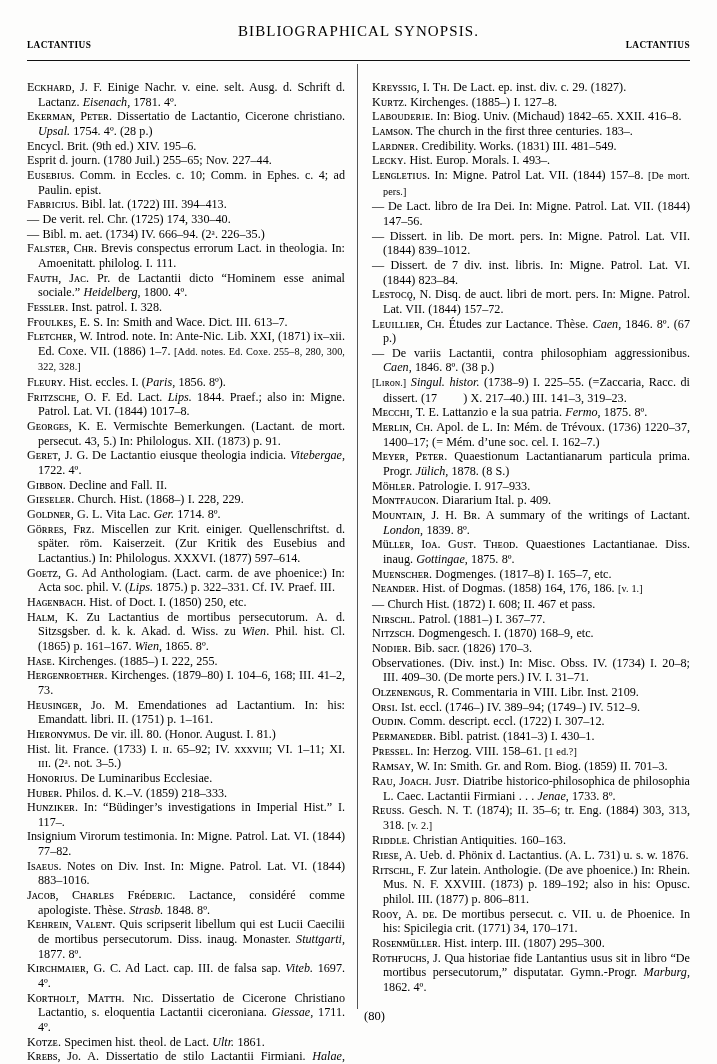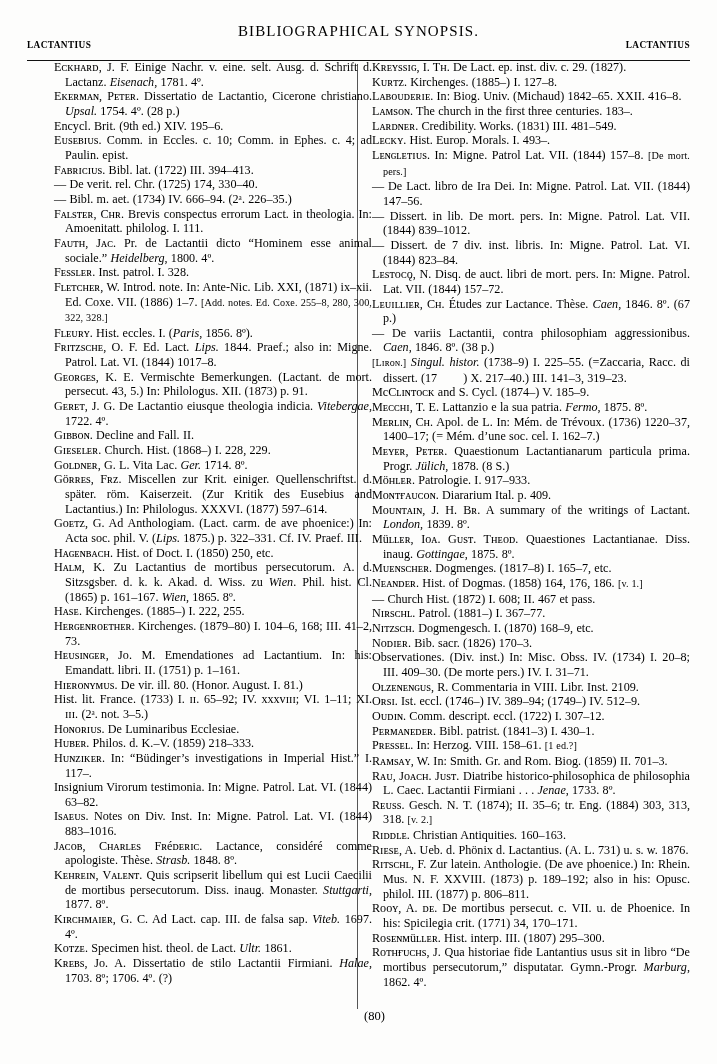--- a/index.html
+++ b/index.html
@@ -71,25 +71,25 @@
     top: 64px;
     width: 1px;
     height: 945px;
     background: #555;
   }
 
   
   #columns {
     position: absolute;
     left: 27px;
-    top: 60px;
+    top: 80px;
     width: 663px;
     height: 940px;
     display: flex;
-    justify-content: flex-end;
+    justify-content: space-between;
   }
   .column {
     width: 318px;
   }
 
   .entry {
     font-size: 12.15px;
     line-height: 14.65px;
     text-align: justify;
     text-align-last: left;
@@ -134,71 +134,73 @@
   </div>
 
   <div id="head-rule"></div>
   <div id="col-divider"></div>
 
   <div id="columns">
     <div class="column" id="col-left">
         <p class="entry">Eᴄᴋʜᴀʀᴅ, J. F.   Einige Nachr. v. eine. selt. Ausg. d. Schrift d. Lactanz.   <span class="it">Eisenach</span>, 1781. 4º.</p>
         <p class="entry">Eᴋᴇʀᴍᴀɴ, Pᴇᴛᴇʀ.  Dissertatio de Lactantio, Cicerone christiano.   <span class="it">Upsal.</span> 1754. 4º.   (28 p.)</p>
         <p class="entry">Encycl. Brit. (9th ed.) XIV. 195–6.</p>
+        <p class="entry">Esprit d. journ. (1780 Juil.) 255–65; Nov. 227–44.</p>
         <p class="entry">Eᴜsᴇʙɪᴜs.   Comm. in Eccles. c. 10;  Comm. in Ephes. c. 4; ad Paulin. epist.</p>
         <p class="entry">Fᴀʙʀɪᴄɪᴜs.   Bibl. lat. (1722) III. 394–413.</p>
         <p class="entry dash">— De verit. rel. Chr. (1725) 174, 330–40.</p>
         <p class="entry dash">— Bibl. m. aet. (1734) IV. 666–94. (2ᵃ. 226–35.)</p>
         <p class="entry">Fᴀʟsᴛᴇʀ, Cʜʀ. Brevis conspectus errorum Lact. in theologia.   In: Amoenitatt. philolog. I. 111.</p>
         <p class="entry">Fᴀᴜᴛʜ, Jᴀᴄ.  Pr. de Lactantii dicto “Hominem esse animal sociale.”   <span class="it">Heidelberg</span>, 1800.   4º.</p>
         <p class="entry">Fᴇssʟᴇʀ.   Inst. patrol. I. 328.</p>
+        <p class="entry">Fғᴏᴜʟᴋᴇs, E. S.   In: Smith and Wace. Dict. III. 613–7.</p>
         <p class="entry">Fʟᴇᴛᴄʜᴇʀ, W.  Introd. note.  In: Ante-Nic. Lib. XXI, (1871) ix–xii.  Ed. Coxe. VII. (1886) 1–7.  <span class="sm">[Add. notes.  Ed. Coxe.  255–8, 280, 300, 322, 328.]</span></p>
         <p class="entry">Fʟᴇᴜʀʏ.   Hist. eccles.  I. (<span class="it">Paris</span>, 1856. 8º).</p>
         <p class="entry">Fʀɪᴛᴢsᴄʜᴇ, O. F.  Ed. Lact.  <span class="it">Lips.</span> 1844.  Praef.; also in: Migne.  Patrol. Lat. VI. (1844) 1017–8.</p>
         <p class="entry">Gᴇᴏʀɢᴇs, K. E.  Vermischte Bemerkungen.  (Lactant. de mort. persecut. 43, 5.) In: Philologus. XII. (1873) p. 91.</p>
         <p class="entry">Gᴇʀᴇᴛ, J. G.  De Lactantio eiusque theologia indicia.  <span class="it">Vitebergae</span>, 1722. 4º.</p>
         <p class="entry">Gɪʙʙᴏɴ.   Decline and Fall.  II.</p>
         <p class="entry">Gɪᴇsᴇʟᴇʀ.   Church. Hist. (1868–) I. 228, 229.</p>
         <p class="entry">Gᴏʟᴅɴᴇʀ, G. L.   Vita Lac.   <span class="it">Ger.</span> 1714. 8º.</p>
         <p class="entry">Göʀʀᴇs, Fʀᴢ.  Miscellen zur Krit. einiger. Quellenschriftst. d. später. röm. Kaiserzeit. (Zur Kritik des Eusebius and Lactantius.)  In: Philologus.  XXXVI. (1877) 597–614.</p>
         <p class="entry">Gᴏᴇᴛᴢ, G.   Ad Anthologiam.   (Lact. carm. de ave phoenice:) In: Acta soc. phil. V. (<span class="it">Lips.</span> 1875.) p. 322–331. Cf. IV. Praef. III.</p>
         <p class="entry">Hᴀɢᴇɴʙᴀᴄʜ.   Hist. of Doct. I. (1850) 250, etc.</p>
         <p class="entry">Hᴀʟᴍ, K.  Zu Lactantius de mortibus persecutorum. A. d. Sitzsgsber. d. k. k. Akad. d. Wiss. zu <span class="it">Wien</span>. Phil. hist. Cl. (1865) p. 161–167. <span class="it">Wien</span>, 1865. 8º.</p>
         <p class="entry">Hᴀsᴇ.   Kirchenges. (1885–) I. 222, 255.</p>
         <p class="entry">Hᴇʀɢᴇɴʀᴏᴇᴛʜᴇʀ. Kirchenges. (1879–80) I. 104–6, 168; III. 41–2, 73.</p>
         <p class="entry">Hᴇᴜsɪɴɢᴇʀ, Jᴏ. M.  Emendationes ad Lactantium.  In: his: Emandatt. libri. II. (1751) p. 1–161.</p>
         <p class="entry">Hɪᴇʀᴏɴʏᴍᴜs.   De vir. ill. 80. (Honor. August. I. 81.)</p>
         <p class="entry">Hist. lit. France. (1733) I. ɪɪ. 65–92; IV. xxxvɪɪɪ; VI. 1–11; XI. ɪɪɪ. (2ᵃ. not. 3–5.)</p>
         <p class="entry">Hᴏɴᴏʀɪᴜs.   De Luminaribus Ecclesiae.</p>
         <p class="entry">Hᴜʙᴇʀ.   Philos. d. K.–V. (1859) 218–333.</p>
         <p class="entry">Hᴜɴᴢɪᴋᴇʀ.  In: “Büdinger’s investigations in Imperial Hist.” I. 117–.</p>
-        <p class="entry">Insignium Virorum testimonia.   In: Migne.   Patrol. Lat. VI. (1844) 63–82.</p>
+        <p class="entry">Insignium Virorum testimonia.   In: Migne.   Patrol. Lat. VI. (1844) 77–82.</p>
         <p class="entry">Isᴀᴇᴜs.  Notes on Div. Inst.  In: Migne.  Patrol. Lat. VI. (1844) 883–1016.</p>
         <p class="entry">Jᴀᴄᴏʙ, Cʜᴀʀʟᴇs Fʀéᴅᴇʀɪᴄ.  Lactance, considéré comme apologiste. Thèse.  <span class="it">Strasb.</span> 1848. 8º.</p>
         <p class="entry">Kᴇʜʀᴇɪɴ, Vᴀʟᴇɴᴛ.  Quis scripserit libellum qui est Lucii Caecilii de mortibus persecutorum.  Diss. inaug. Monaster.  <span class="it">Stuttgarti</span>, 1877.  8º.</p>
         <p class="entry">Kɪʀᴄʜᴍᴀɪᴇʀ, G. C.   Ad Lact. cap. III. de falsa sap. <span class="it">Viteb.</span> 1697.   4º.</p>
+        <p class="entry">Kᴏʀᴛʜᴏʟᴛ, Mᴀᴛᴛʜ. Nɪᴄ.  Dissertatio de Cicerone Christiano Lactantio, s. eloquentia Lactantii ciceroniana. <span class="it">Giessae</span>, 1711.  4º.</p>
         <p class="entry">Kᴏᴛᴢᴇ.   Specimen hist. theol. de Lact.   <span class="it">Ultr.</span> 1861.</p>
         <p class="entry">Kʀᴇʙs, Jᴏ. A.  Dissertatio de stilo Lactantii Firmiani. <span class="it">Halae</span>, 1703. 8º; 1706. 4º.  (?)</p>
       </div>
     <div class="column" id="col-right">
         <p class="entry">Kʀᴇʏssɪɢ, I. Tʜ.   De Lact. ep. inst. div. c. 29.  (1827).</p>
         <p class="entry">Kᴜʀᴛᴢ.   Kirchenges. (1885–) I. 127–8.</p>
         <p class="entry">Lᴀʙᴏᴜᴅᴇʀɪᴇ.   In: Biog. Univ. (Michaud) 1842–65. XXII. 416–8.</p>
         <p class="entry">Lᴀᴍsᴏɴ.  The church in the first three centuries.  183–.</p>
         <p class="entry">Lᴀʀᴅɴᴇʀ.   Credibility.  Works. (1831) III. 481–549.</p>
         <p class="entry">Lᴇᴄᴋʏ.   Hist. Europ. Morals.  I. 493–.</p>
         <p class="entry">Lᴇɴɢʟᴇᴛɪᴜs.   In: Migne.   Patrol Lat. VII. (1844) 157–8.   <span class="sm">[De mort. pers.]</span></p>
         <p class="entry dash">— De Lact. libro de Ira Dei.  In: Migne.  Patrol. Lat. VII. (1844) 147–56.</p>
         <p class="entry dash">— Dissert. in lib. De mort. pers.   In: Migne.   Patrol. Lat. VII. (1844) 839–1012.</p>
         <p class="entry dash">— Dissert. de 7 div. inst. libris.   In: Migne.   Patrol. Lat. VI. (1844) 823–84.</p>
         <p class="entry">Lᴇsᴛᴏᴄǫ, N.  Disq. de auct. libri de mort. pers.  In: Migne.  Patrol. Lat. VII. (1844) 157–72.</p>
         <p class="entry">Lᴇᴜɪʟʟɪᴇʀ, Cʜ. Études zur Lactance. Thèse.   <span class="it">Caen</span>, 1846. 8º.  (67 p.)</p>
         <p class="entry dash">— De variis Lactantii, contra philosophiam aggressionibus. <span class="it">Caen</span>, 1846.   8º.  (38 p.)</p>
         <p class="entry"><span class="sm">[Lɪʀᴏɴ.]</span> <span class="it">Singul. histor.</span> (1738–9) I. 225–55. (=Zaccaria, Racc. di dissert.  (17<span class="gap"></span>)  X. 217–40.)  III. 141–3, 319–23.</p>
-        <p class="entry">McCʟɪɴᴛᴏᴄᴋ and S. Cycl.  (1874–) V. 185–9.</p>
         <p class="entry">Mᴇᴄᴄʜɪ, T. E. Lattanzio e la sua patria. <span class="it">Fermo</span>, 1875. 8º.</p>
         <p class="entry">Mᴇʀʟɪɴ, Cʜ.  Apol. de L.  In: Mém. de Trévoux. (1736) 1220–37, 1400–17; (= Mém. d’une soc. cel. I. 162–7.)</p>
         <p class="entry">Mᴇʏᴇʀ, Pᴇᴛᴇʀ.  Quaestionum Lactantianarum particula prima.  Progr.  <span class="it">Jülich</span>, 1878. (8 S.)</p>
         <p class="entry">Möʜʟᴇʀ.   Patrologie.  I. 917–933.</p>
         <p class="entry">Mᴏɴᴛғᴀᴜᴄᴏɴ.   Diararium Ital. p. 409.</p>
         <p class="entry">Mᴏᴜɴᴛᴀɪɴ, J. H. Bʀ.   A summary of the writings of Lactant. <span class="it">London</span>, 1839.  8º.</p>
         <p class="entry">Müʟʟᴇʀ, Iᴏᴀ. Gᴜsᴛ. Tʜᴇᴏᴅ.  Quaestiones Lactantianae. Diss. inaug.  <span class="it">Gottingae</span>, 1875.  8º.</p>
         <p class="entry">Mᴜᴇɴsᴄʜᴇʀ.   Dogmenges. (1817–8) I. 165–7, etc.</p>
         <p class="entry">Nᴇᴀɴᴅᴇʀ. Hist. of Dogmas. (1858) 164, 176, 186. <span class="sm">[v. 1.]</span></p>
         <p class="entry dash">— Church Hist. (1872) I. 608; II. 467 et pass.</p>

